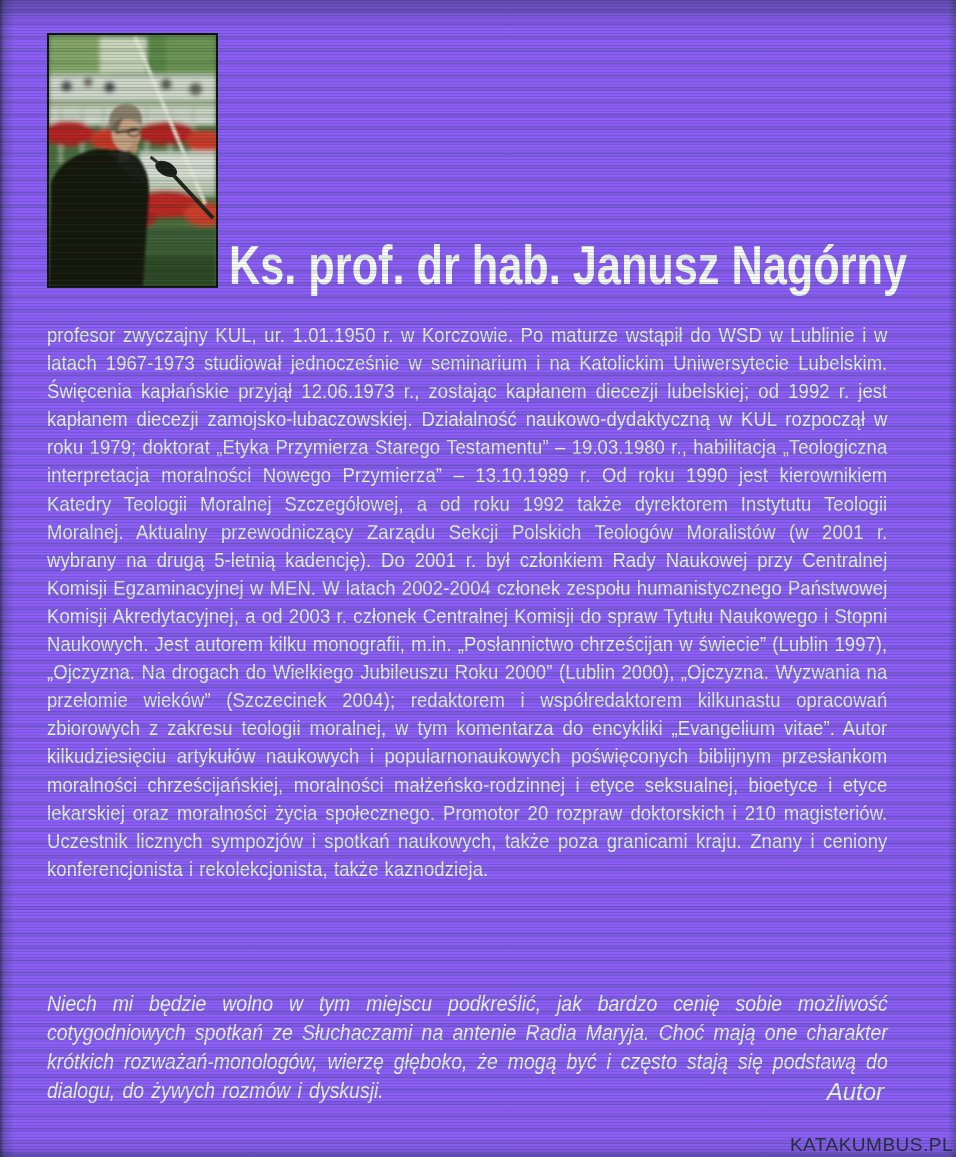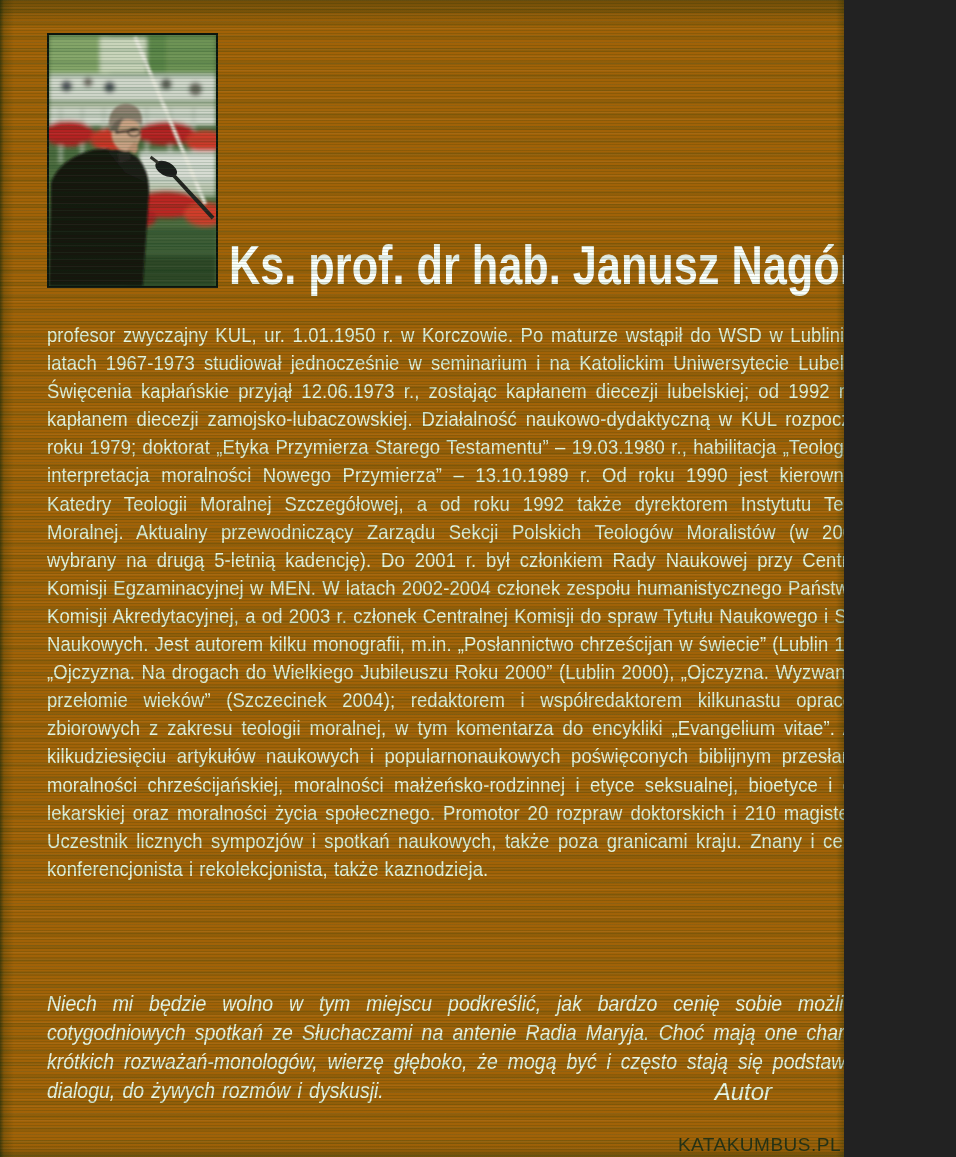--- a/index.html
+++ b/index.html
@@ -1,19 +1,19 @@
 <!DOCTYPE html>
 <html lang="pl"><head>
 <meta charset="utf-8">
 <style>
   html,body{margin:0;padding:0;background:#222;}
   .cover{
     position:relative;
-    width:844px;height:1157px;
-    background:#a16207;
+    width:956px;height:1157px;
+    background:#8b5cf6;
     overflow:hidden;
     font-family:"Liberation Sans", sans-serif;
   }
   
   .cover::before{
     content:"";position:absolute;inset:0;pointer-events:none;z-index:5;
     background:
       repeating-linear-gradient(180deg, rgba(0,45,15,0.14) 0 1px, rgba(0,0,0,0) 1px 3px),
       repeating-linear-gradient(180deg, rgba(0,0,0,0) 0 9px, rgba(0,55,20,0.10) 9px 13px),
       repeating-linear-gradient(180deg, rgba(255,255,255,0.045) 0 1px, rgba(0,0,0,0) 1px 7px);

